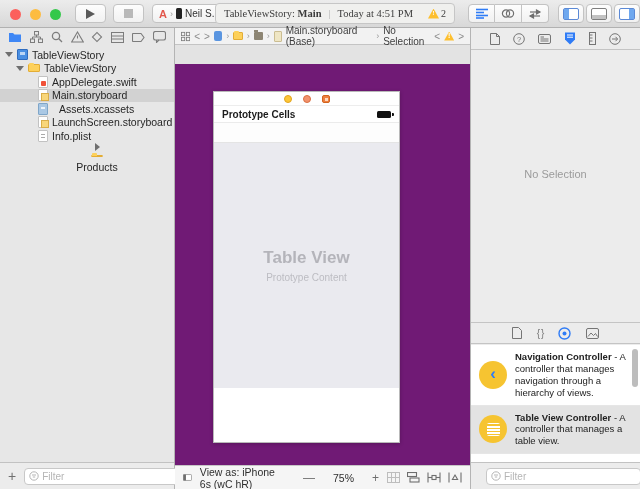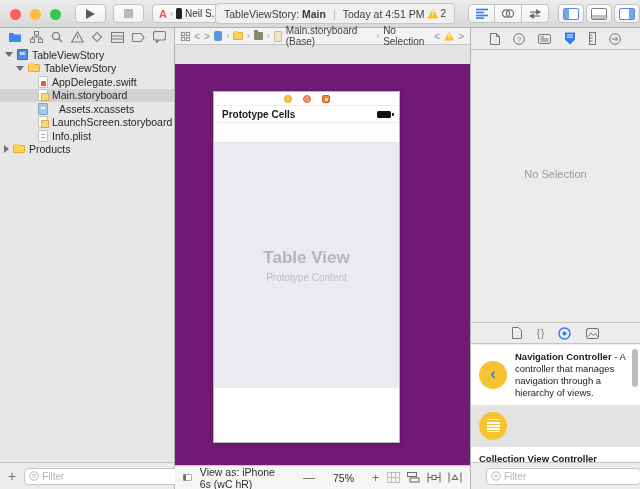--- a/index.html
+++ b/index.html
@@ -15,21 +15,21 @@
   .tbtn { height:19px; top:4px; background:linear-gradient(#fdfdfd,#f1f1f1);
     border:1px solid #c3c3c3; border-radius:4px; display:flex; align-items:center; justify-content:center; }
   .play-glyph { width:0; height:0; border-left:9px solid #5a5a5a; border-top:5.5px solid transparent; border-bottom:5.5px solid transparent; }
   .stop-glyph { width:9px; height:9px; background:#b9b9b9; }
   .scheme { font-size:10px; color:#333; gap:3px; padding:0 6px; }
   .xcode-a { color:#e2574c; font-weight:bold; font-size:11px; }
   .crumb-sep { color:#9a9a9a; font-size:9px; }
   .phone-glyph { width:6px; height:11px; background:#222; border-radius:1.5px; }
   .status { left:215px; top:3px; width:240px; height:21px; background:#f0f0ee;
     border:1px solid #c6c6c6; border-radius:4px; display:flex; align-items:center;
-    font-size:10.5px; color:#3c3c3c; padding:0 8px; }
+    font-size:10.5px; color:#3c3c3c; padding:0 8px;font-family:Liberation Serif, serif; }
   .warn-tri { display:inline-block; width:11px; height:10px; background:#fdbf2e;
     clip-path:polygon(50% 0,100% 100%,0 100%); position:relative; }
   .warn-tri::after { content:"!"; position:absolute; left:0; right:0; top:0.5px; text-align:center;
     font-size:7px; font-weight:bold; color:#fff; }
   .seg { top:4px; height:19px; display:flex; }
   .seg .sbtn { width:27px; height:19px; background:linear-gradient(#fdfdfd,#f1f1f1);
     border:1px solid #c3c3c3; border-left:none; display:flex; align-items:center; justify-content:center; }
   .seg .sbtn:first-child { border-left:1px solid #c3c3c3; border-radius:4px 0 0 4px; }
   .seg .sbtn:last-child { border-radius:0 4px 4px 0; }
   .pbtn { width:26px; height:19px; background:linear-gradient(#fdfdfd,#f1f1f1);
@@ -282,21 +282,21 @@
         <span>Assets.xcassets</span>
       </div>
       <div class="trow" style="padding-left:38px;gap:4px;">
         <span class="ficon doc sb"></span>
         <span>LaunchScreen.storyboard</span>
       </div>
       <div class="trow" style="padding-left:38px;gap:4px;text-align:right;">
         <span class="ficon doc plist"></span>
         <span>Info.plist</span>
       </div>
-      <div class="trow" style="padding-left:4px;gap:4px;">
+      <div class="trow" style="padding-left:20px;gap:4px;flex-direction:column;">
         <span class="disc closed"></span>
         <span class="fold"></span>
         <span>Products</span>
       </div>
     </div>
 
     <div class="abs filterbar">
       <span class="plus-btn">+</span>
       <div class="ffield">
         <svg width="10" height="10" viewBox="0 0 10 10">
@@ -488,20 +488,21 @@
       <div class="lib-item">
         <span class="lib-ico">
             <span class="lib-chev">‹</span>
           </span>
         <span class="lib-text"><b>Navigation Controller</b> <span>- A controller that manages navigation through a hierarchy of views.</span></span>
       </div>
       <div class="lib-item sel">
         <span class="lib-ico">
             <span class="lib-table"></span>
           </span>
+        <span class="lib-text"><b>Table View Controller</b> <span>- A controller that manages a table view.</span></span>
       </div>
       <div class="lib-item">
 
         <span class="lib-text"><b>Collection View Controller</b> </span>
       </div>
       <div class="lib-scroll"></div>
     </div>
 
     <div class="abs libbar">
       <svg width="12" height="12" viewBox="0 0 12 12">

